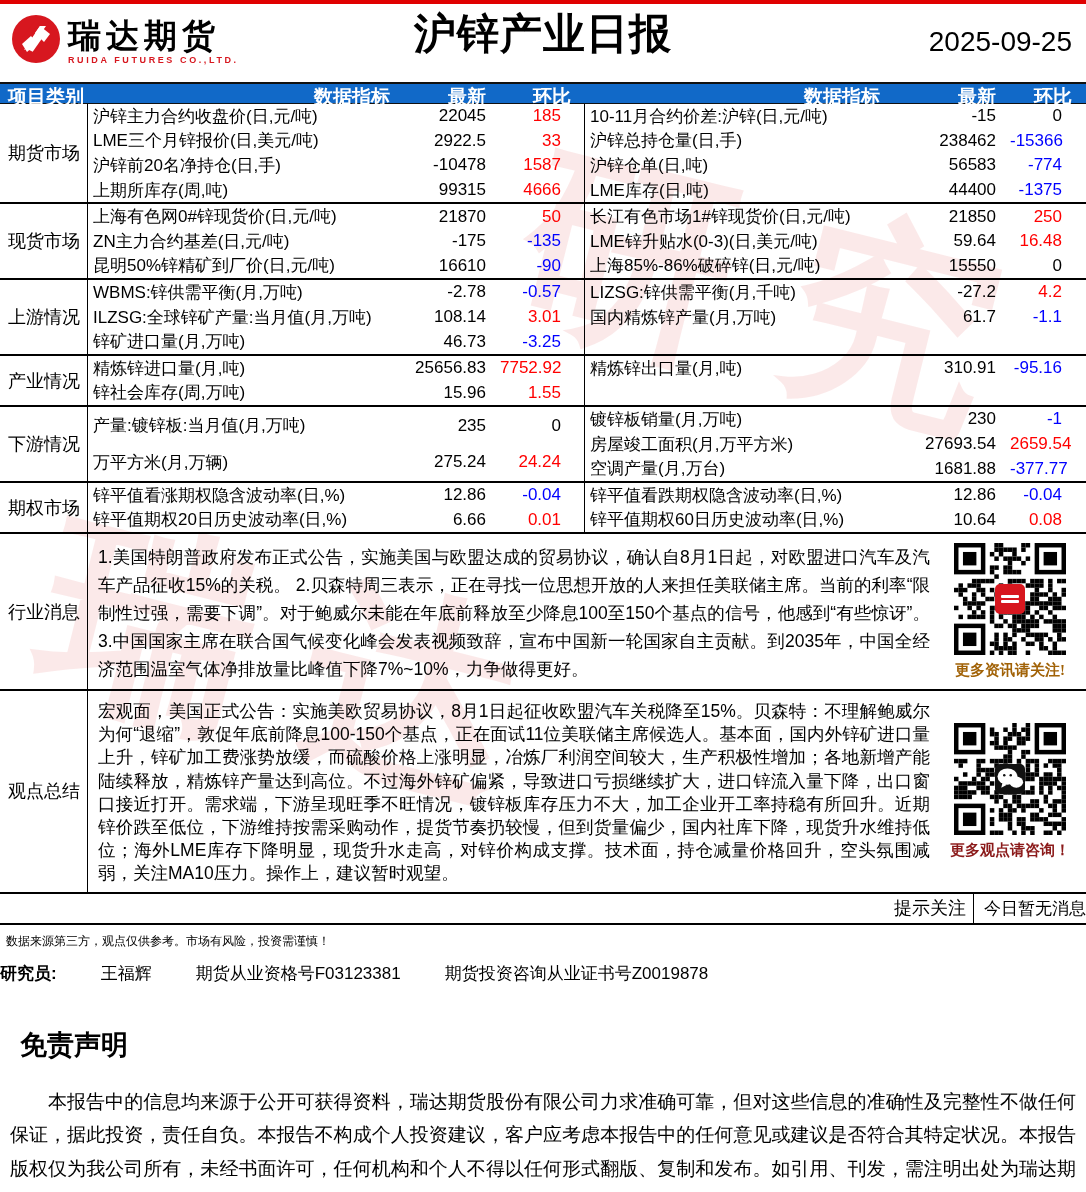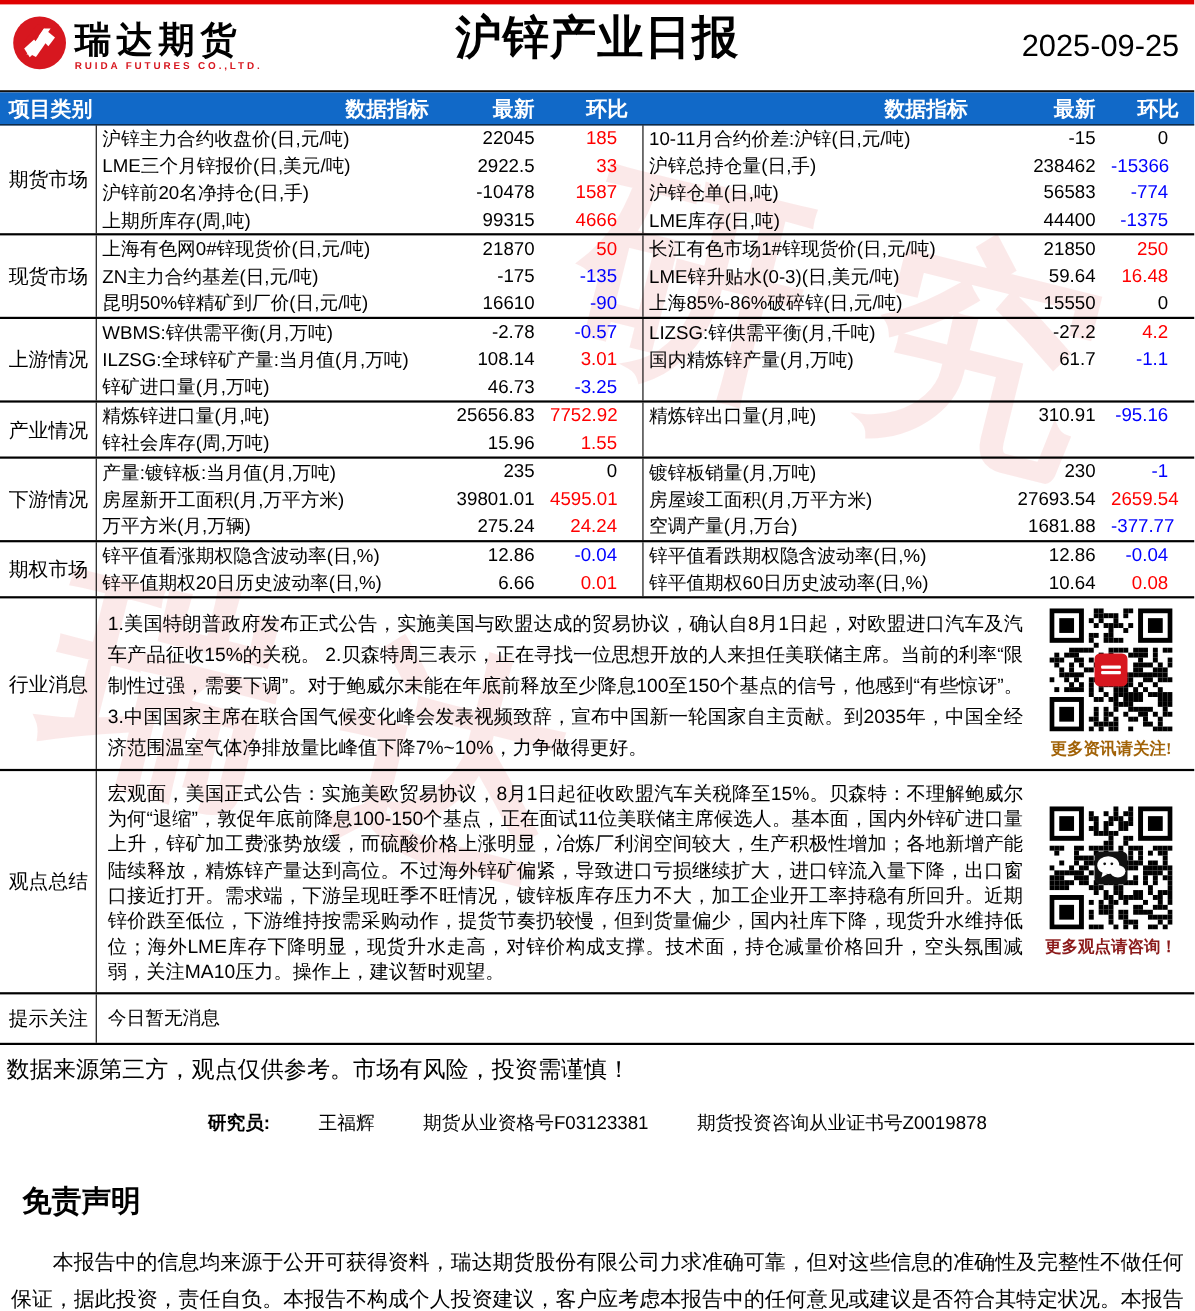--- a/index.html
+++ b/index.html
@@ -19,21 +19,21 @@
   .rpt-date { position:absolute; right:14px; top:22px; font-size:28px; }
 
   
   .wm { position:absolute; font-size:210px; color:#e05555; opacity:0.12; font-weight:bold; pointer-events:none; white-space:nowrap; z-index:5; }
   .wm1 { left:520px; top:150px; transform:rotate(14deg); }
   .wm2 { left:40px; top:520px; transform:rotate(14deg); }
 
   
   .tbl { position:relative; width:100%; border-top:2px solid #111; z-index:10; }
   .thead { display:grid; grid-template-columns:88px 302px 110px 85px 295px 130px 76px;
-           background:#1169c8; color:#fff; font-weight:bold; font-size:19px; height:30px; align-items:center;
+           background:#1169c8; color:#fff; font-weight:bold; font-size:19px; height:20px; align-items:center;
            border-bottom:1px solid #111; }
   .thead .h-cat { padding-left:8px; text-align:left; }
   .thead .h-ind { text-align:right; }
   .thead .h-num { text-align:right; padding-right:14px; }
   .section { display:flex; border-bottom:2px solid #000; background:transparent; }
   .cat { width:88px; flex:0 0 88px; display:flex; align-items:center; justify-content:flex-start; padding-left:8px;
          font-size:18px; border-right:1.5px solid #000; }
   .half { display:flex; flex-direction:column; justify-content:space-around; }
   .half.lft { width:497px; flex:0 0 497px; border-right:1.5px solid #000; }
   .half.rgt { width:501px; flex:0 0 501px; }
@@ -57,27 +57,27 @@
   .qrlogo { position:absolute; left:50%; top:50%; transform:translate(-50%,-50%); width:30px; height:30px; border-radius:5px;
             display:flex; align-items:center; justify-content:center; }
   .qrlogo.red { background:#d7171f; }
   .qrlogo.blk { background:#111; }
   .qrlogo .bars { width:18px; }
   .qrlogo .bars i { display:block; height:3px; background:#fff; margin:2.5px 0; border-radius:1px; }
   .qr-cap { margin-top:6px; font-size:15px; font-family:"Liberation Serif","DejaVu Serif",serif; font-weight:bold; }
   .qr-cap.dark { color:#a16207; }
   .qr-cap.maroon { color:#8b1a1a; }
 
-  .notice-row { display:flex; border-bottom:2px solid #000; height:46px; align-items:center; }
+  .notice-row { display:flex; border-bottom:2px solid #000; height:31px; align-items:center;justify-content:flex-end; }
   .notice-row .cat { height:100%; }
   .notice-row .ntext { font-size:17px; padding-left:10px; }
 
   
-  .src-note { font-size:21px; padding:8px 0 0 6px; }
-  .res-line { display:flex; justify-content:center; gap:44px; margin-top:23px; font-size:17px; align-items:center; }
+  .src-note { font-size:12px; padding:8px 0 0 6px; }
+  .res-line { display:flex; gap:44px; margin-top:12px; font-size:17px; align-items:center; }
   .res-label { font-weight:bold; }
   .disc-head { font-size:27px; font-weight:900; margin:42px 0 0 20px; }
   .disc-body { margin:22px 10px 0 10px; font-size:19px; line-height:1.78; text-align:justify; text-indent:2em; }
 </style>
 </head>
 <body>
 
 <div class="page">
   <div class="top-redline"></div>
 
@@ -263,25 +263,20 @@
             </div>
           </div>
         </div>
         <div class="section">
           <div class="cat">下游情况</div>
           <div class="half lft">
             <div class="drow">
               <span class="lbl">产量:镀锌板:当月值(月,万吨)</span>
               <span class="val">235</span>
               <span class="chg c-black">0</span>
-            </div>
-            <div class="drow">
-              <span class="lbl">房屋新开工面积(月,万平方米)</span>
-              <span class="val">39801.01</span>
-              <span class="chg c-red">4595.01</span>
             </div>
             <div class="drow">
               <span class="lbl">万平方米(月,万辆)</span>
               <span class="val">275.24</span>
               <span class="chg c-red">24.24</span>
             </div>
           </div>
           <div class="half rgt">
             <div class="drow">
               <span class="lbl">镀锌板销量(月,万吨)</span>

